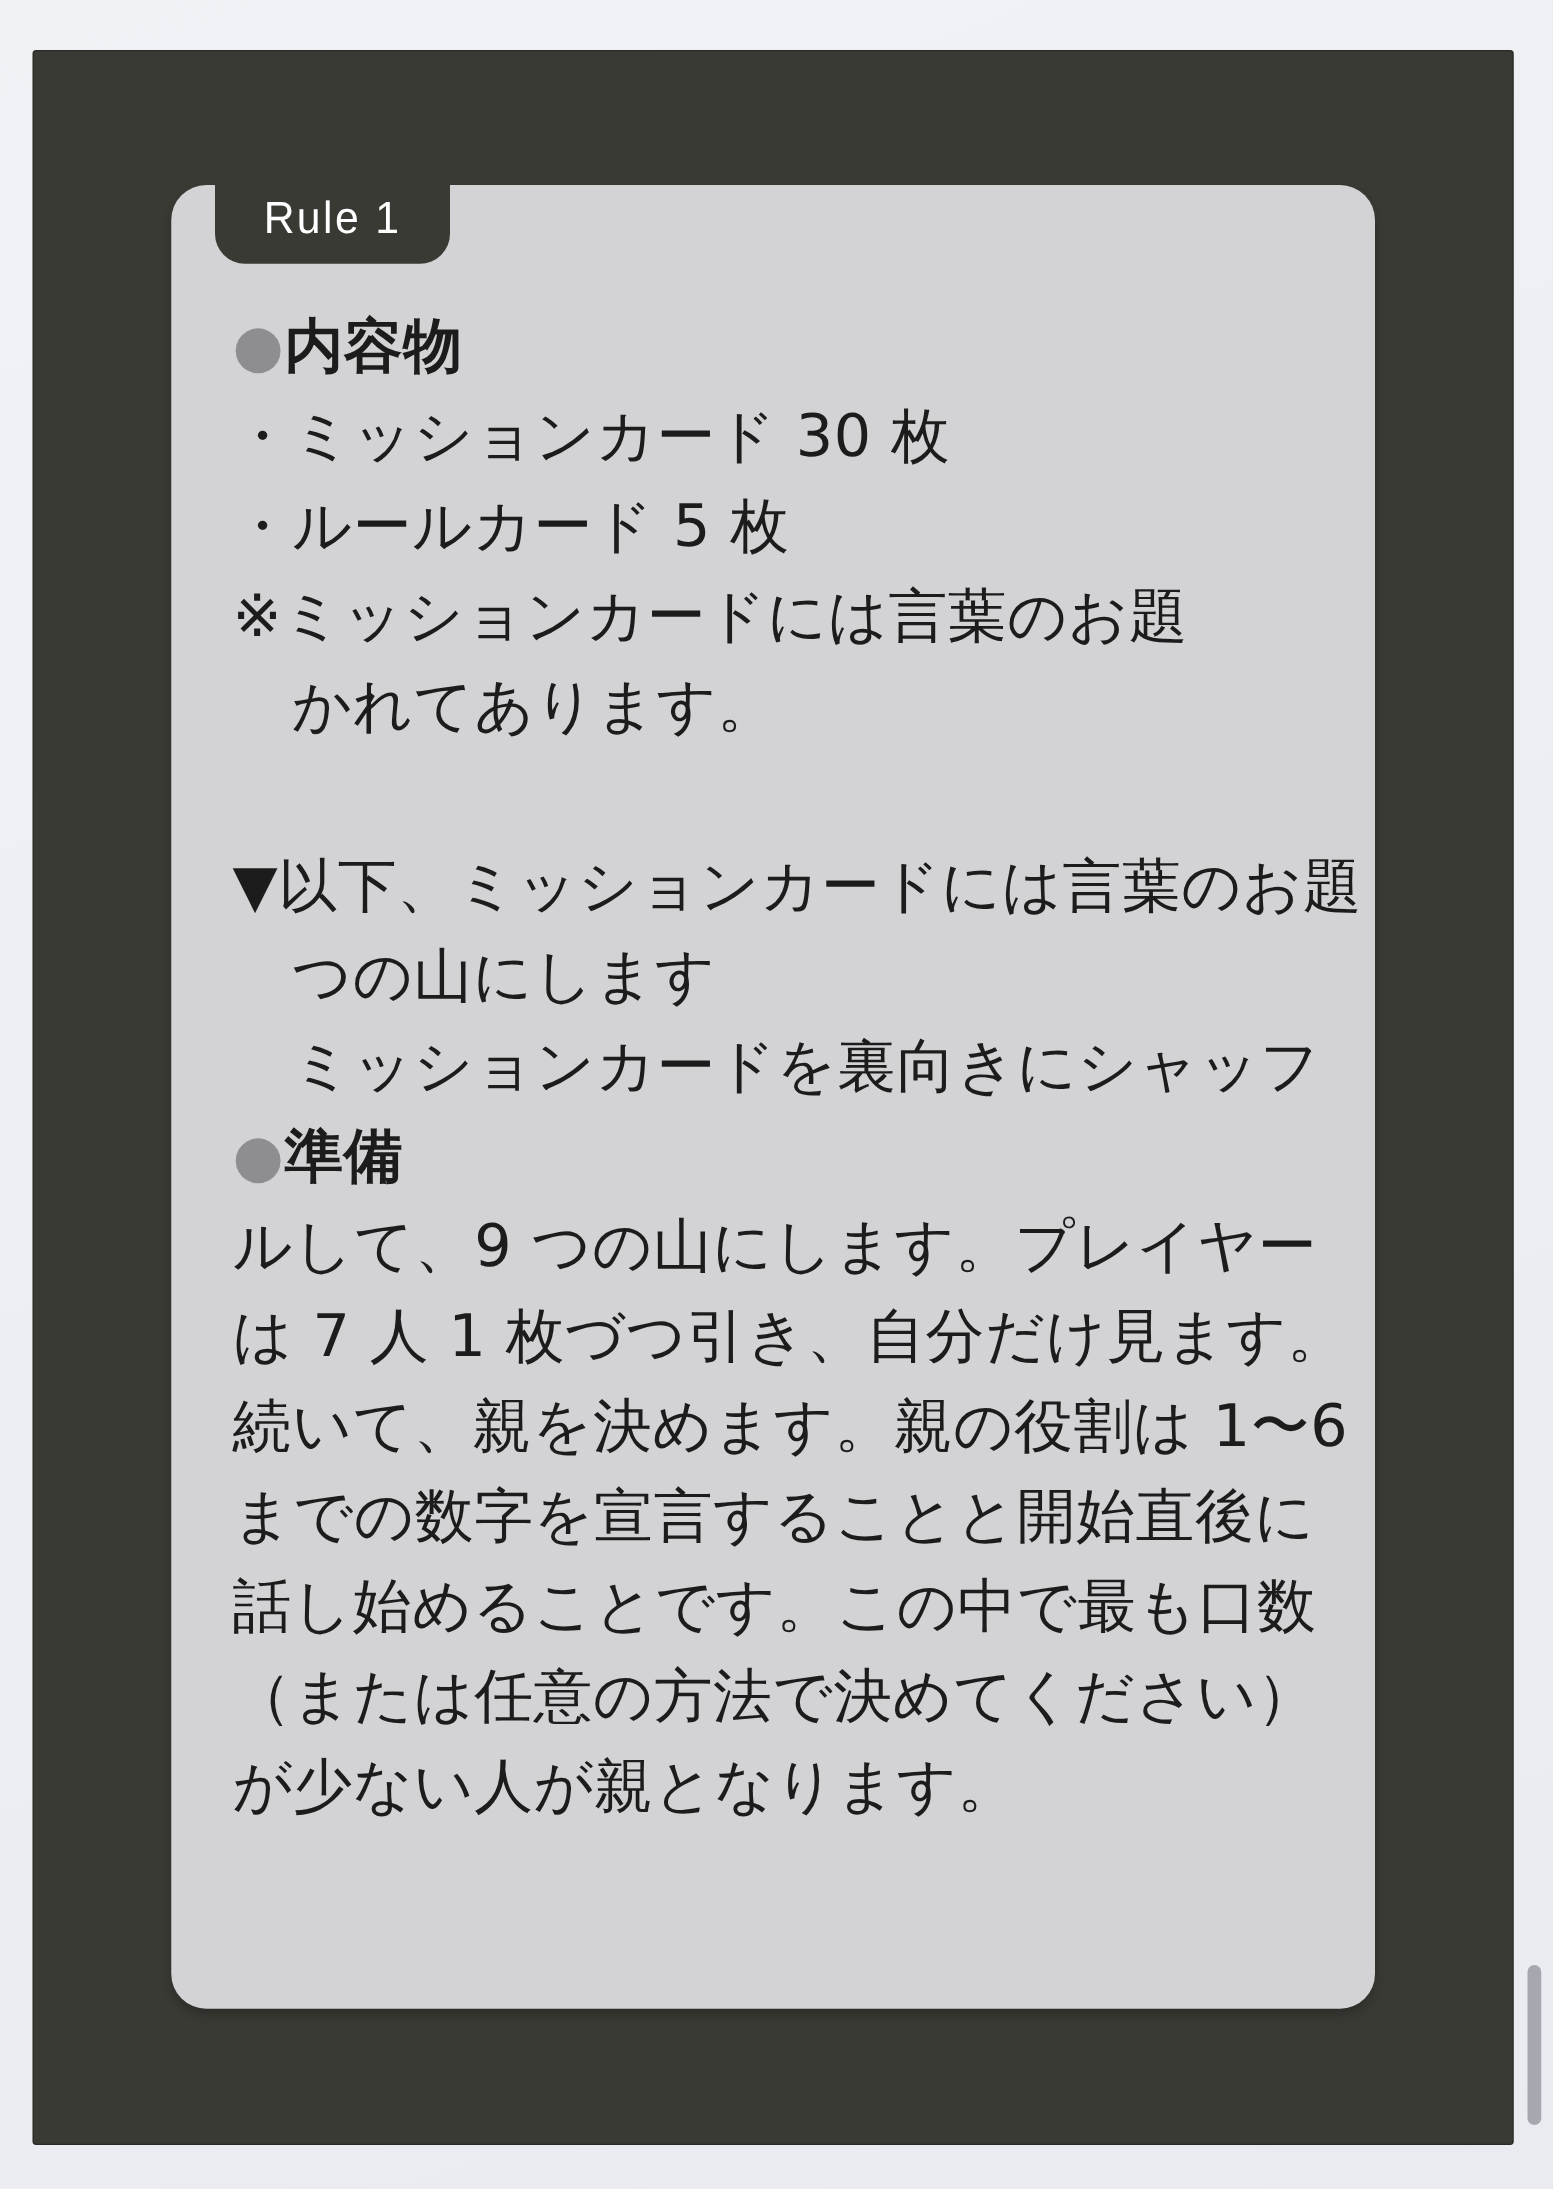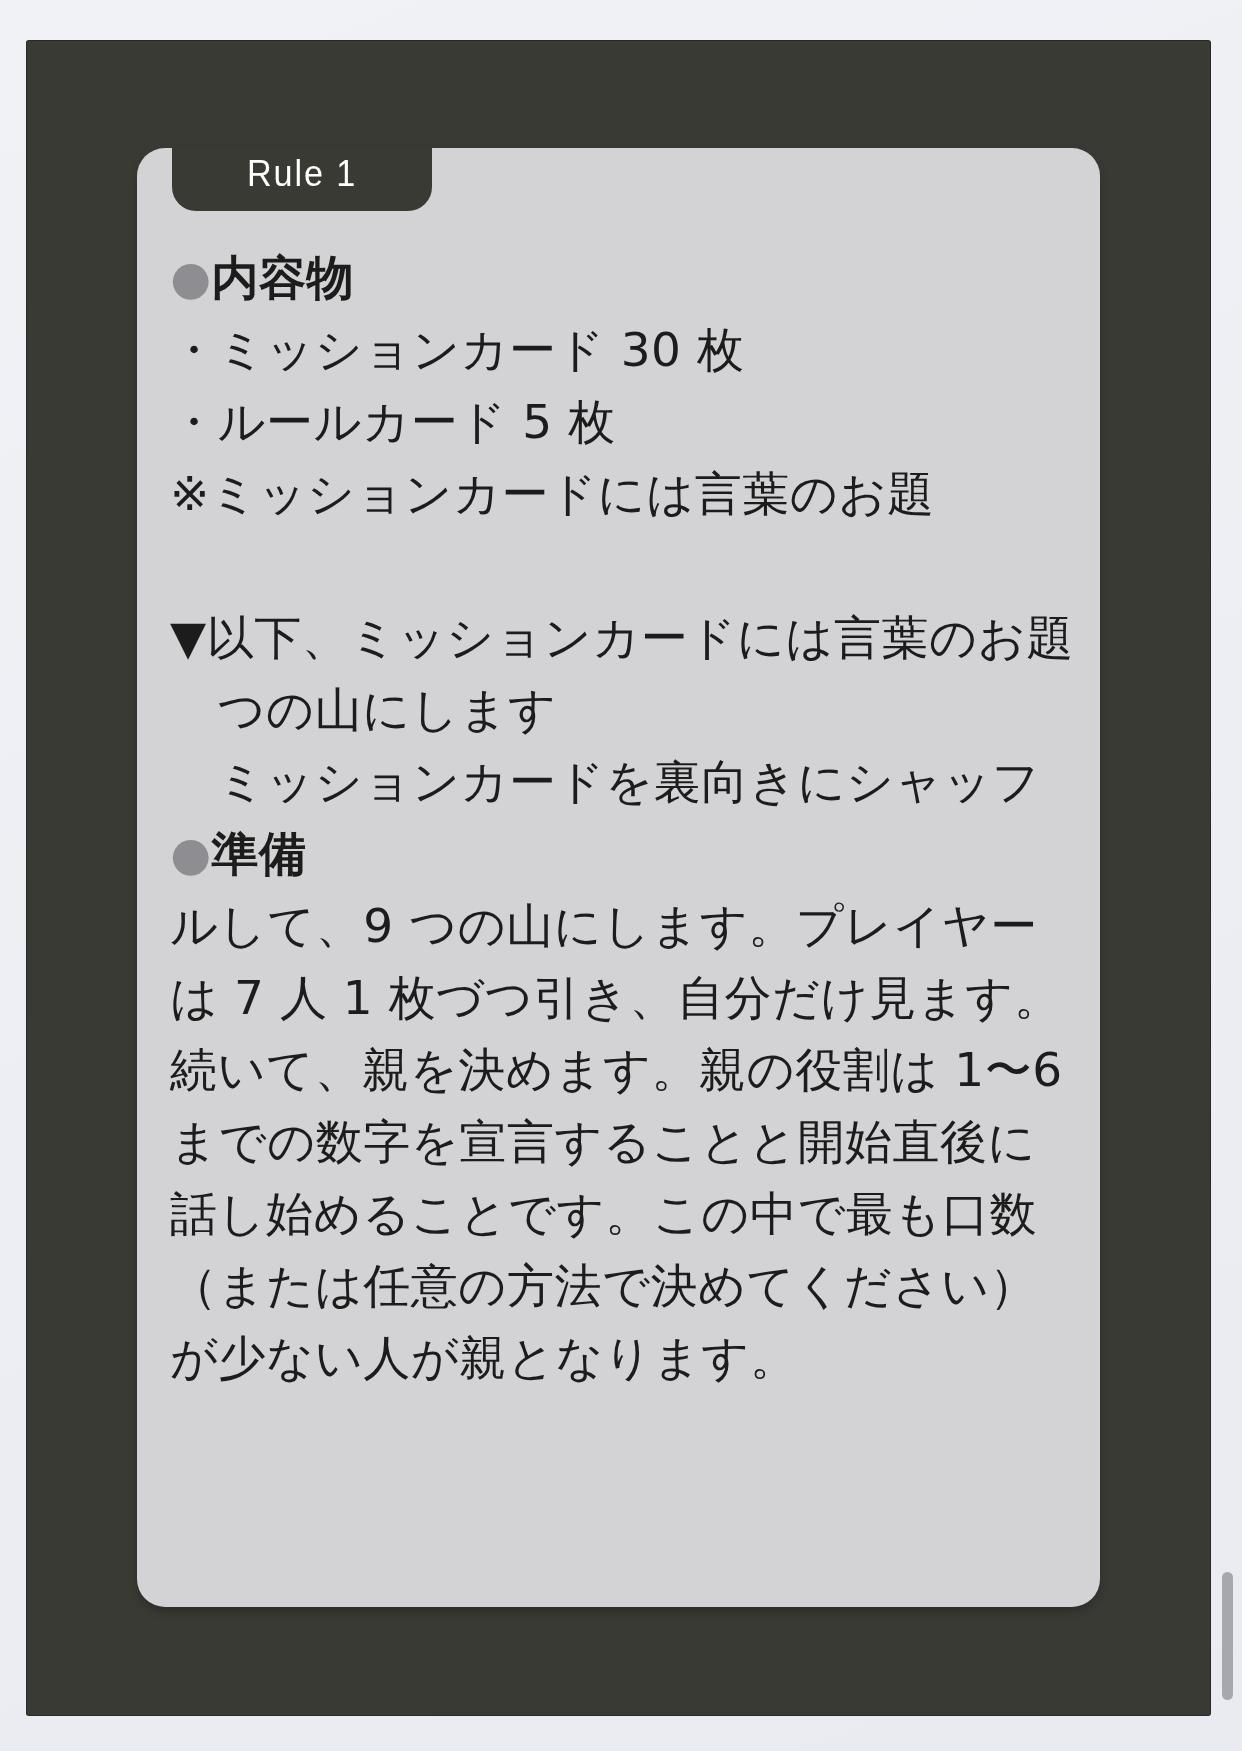--- a/index.html
+++ b/index.html
@@ -12,32 +12,32 @@
     position:absolute;left:26px;top:40px;width:1185px;height:1676px;
     background:#3a3a35;border-radius:3px;
     box-shadow:inset 0 0 0 1px rgba(0,0,0,0.28);
   }
   .card{
     position:absolute;left:111px;top:108px;width:963px;height:1459px;
     background:#d3d3d6;border-radius:28px;
     box-shadow:0 5px 8px rgba(0,0,0,0.22);
   }
   .tab{
-    position:absolute;left:35px;top:0;width:260px;height:63px;
+    position:absolute;left:35px;top:0;width:188px;height:63px;
     background:#3a3a35;border-radius:0 0 24px 24px;
     display:flex;align-items:center;justify-content:center;
   }
   .tab-label{
     color:#ffffff;font-family:"Liberation Sans",sans-serif;
     font-size:36px;font-weight:400;letter-spacing:2px;
     transform:translateY(-6px) scaleX(0.95);
   }
   .content{
     position:absolute;left:0;top:0;right:0;
-    padding:94px 50px 0 33px;
+    padding:94px 50px 0 49px;
     color:#1c1c1c;font-size:47px;line-height:72px;letter-spacing:0.5px;
   }
   .line{min-height:72px;white-space:pre;}
   .line-h{font-weight:700;}
   .bullet-dot{color:#8e8e92;}
   .scroll-thumb{
     position:absolute;left:1222px;top:1572px;width:11px;height:128px;
     background:#a5a8ae;border-radius:6px;
   }
 </style>
@@ -47,20 +47,21 @@
 <div class="canvas">
   <div class="card">
     <div class="tab">
       <span class="tab-label">Rule 1</span>
     </div>
     <div class="content">
         <div class="line line-h"><span class="bullet-dot">●</span><span>内容物</span></div>
         <div class="line line-t">・ミッションカード 30 枚</div>
         <div class="line line-t">・ルールカード 5 枚</div>
         <div class="line line-t">※ミッションカードには言葉のお題</div>
+        <div class="line line-t">　かれてあります。</div>
         <div class="line line-blank">&nbsp;</div>
         <div class="line line-t">▼以下、ミッションカードには言葉のお題</div>
         <div class="line line-t">　つの山にします</div>
         <div class="line line-t">　ミッションカードを裏向きにシャッフ</div>
         <div class="line line-h"><span class="bullet-dot">●</span><span>準備</span></div>
         <div class="line line-t">ルして、9 つの山にします。プレイヤー</div>
         <div class="line line-t">は 7 人 1 枚づつ引き、自分だけ見ます。</div>
         <div class="line line-t">続いて、親を決めます。親の役割は 1〜6</div>
         <div class="line line-t">までの数字を宣言することと開始直後に</div>
         <div class="line line-t">話し始めることです。この中で最も口数</div>

